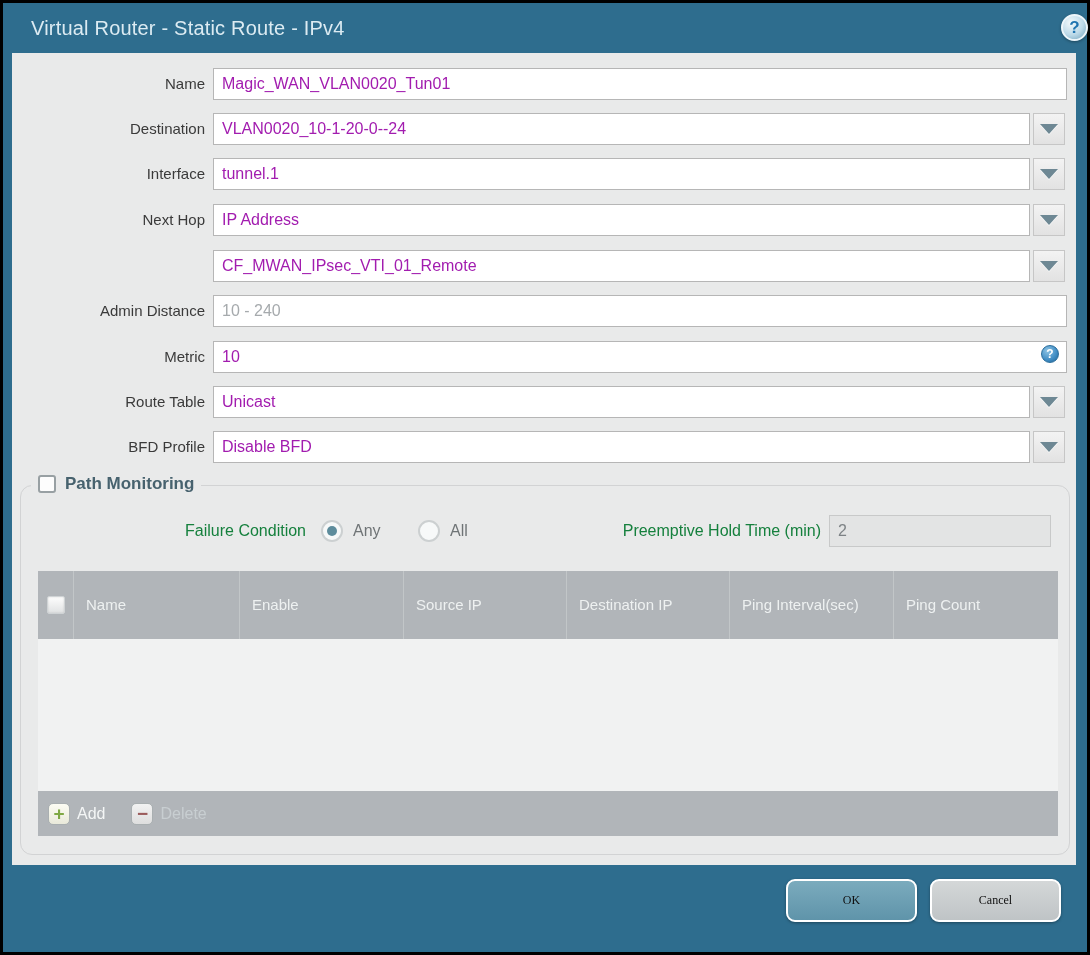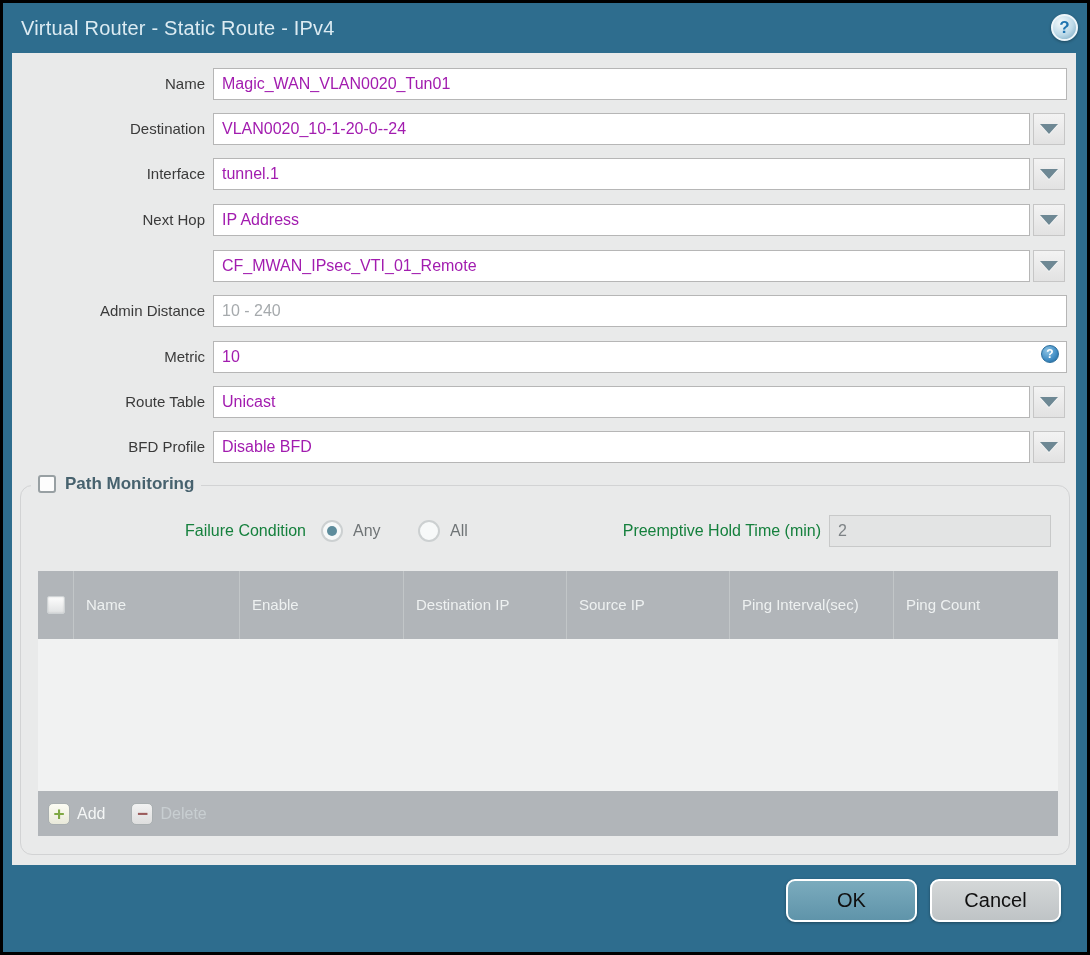--- a/index.html
+++ b/index.html
@@ -1,21 +1,21 @@
 <!DOCTYPE html>
 <html><head>
 <meta charset="utf-8">
 <style>
   * { margin:0; padding:0; box-sizing:border-box; font-family:"Liberation Sans", sans-serif; }
   body { background:#555; }
   .canvas { position:relative; width:1090px; height:955px; background:#000; overflow:hidden; }
   .dialog { position:absolute; inset:3px; background:#2e6d8e; }
 
   
-  .titlebar { position:absolute; left:2px; top:0; right:0; height:50px; }
+  .titlebar { position:absolute; left:12px; top:0; right:0; height:50px; }
   .title { position:absolute; left:16px; top:14px; font-size:20px; color:#dcebf2; letter-spacing:0.2px; }
   .help-icon { position:absolute; left:1046px; top:11px; width:27px; height:27px; border-radius:50%;
     background:radial-gradient(circle at 35% 30%, #f4fafc, #bcd9e8 55%, #6fa0ba); border:2px solid #eef6fa;
     box-shadow:0 1px 3px rgba(0,0,0,.35); color:#1f74b0; font-weight:bold; font-size:17px;
     text-align:center; line-height:23px; cursor:pointer; }
 
   
   .content { position:absolute; left:9px; top:50px; width:1064px; height:812px; background:#e9eaea; }
 
   .row { position:absolute; left:0; width:100%; height:32px; }
@@ -66,21 +66,21 @@
     font-weight:bold; font-size:19px; line-height:19px; }
   .ic.add { background:linear-gradient(#fcfcf3,#e9e9da); color:#7fa844; }
   .ic.del { background:linear-gradient(#f2f2f2,#dedede); color:#9b5b5b; }
   .tbtn .t { font-size:16px; color:#f4f6f6; }
   .tbtn.disabled .t { color:#c8ced1; }
   .tbtn.disabled { cursor:default; }
 
   
   .footer { position:absolute; left:0; right:0; bottom:0; height:90px; }
   .btn { position:absolute; top:17px; width:131px; height:43px; border:2px solid #fff; border-radius:9px;
-    font-size:20px; color:#101010; cursor:pointer; box-shadow:0 1px 3px rgba(0,0,0,.35); }
+    font-size:12px; color:#101010; cursor:pointer; box-shadow:0 1px 3px rgba(0,0,0,.35);font-family:Liberation Serif, serif; }
   .btn.ok { left:783px; background:linear-gradient(#7babbd,#5f94aa); }
   .btn.cancel { left:927px; background:linear-gradient(#d4d7d8,#bfc4c6); }
 </style>
 </head>
 <body>
 
 <div class="canvas">
   <div class="dialog">
 
     <div class="titlebar">
@@ -170,22 +170,22 @@
           <input class="dis-inp" disabled="" value="2" style="">
         </div>
 
         <div class="tbl">
           <div class="thead">
             <div class="th chk">
               <span class="hdr-checkbox"></span>
             </div>
             <div class="th" style="width:166px;">Name</div>
             <div class="th" style="width:164px;">Enable</div>
+            <div class="th" style="width:163px;">Source IP</div>
             <div class="th" style="width:163px;">Destination IP</div>
-            <div class="th" style="width:163px;">Source IP</div>
             <div class="th" style="width:164px;">Ping Interval(sec)</div>
             <div class="th" style="flex:1;">Ping Count</div>
           </div>
           <div class="tbody"></div>
           <div class="tfoot">
             <div class="tbtn">
               <span class="ic add">+</span>
               <span class="t">Add</span>
             </div>
             <div class="tbtn disabled">

